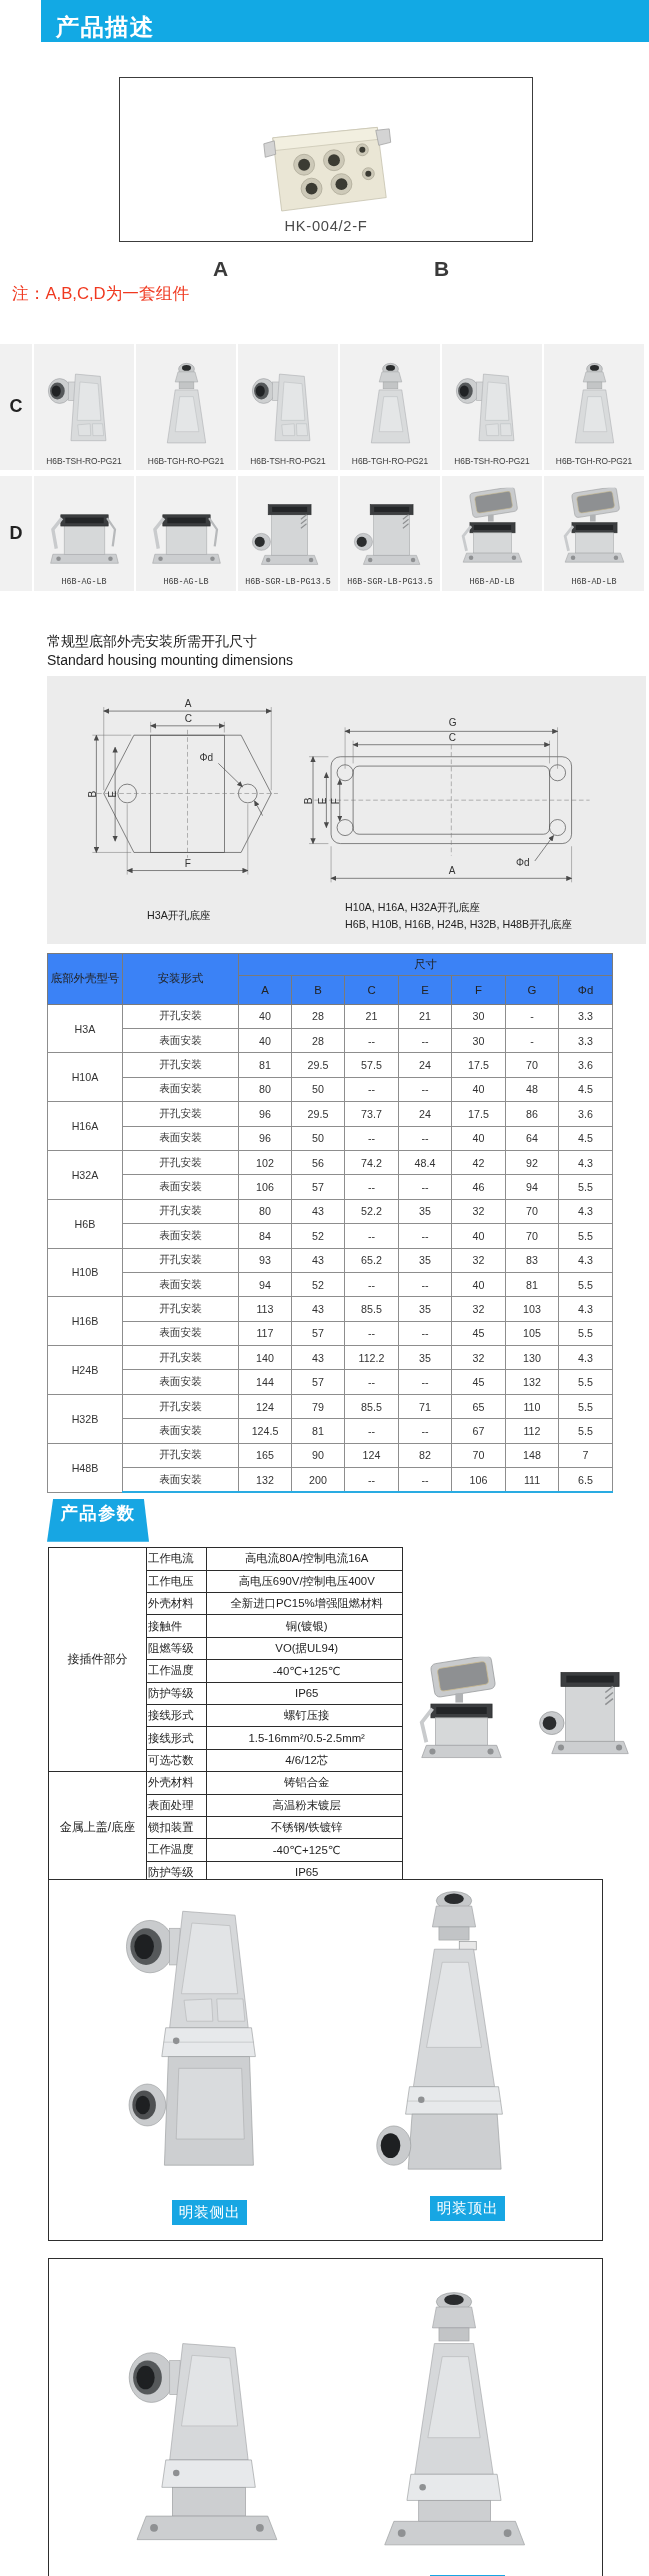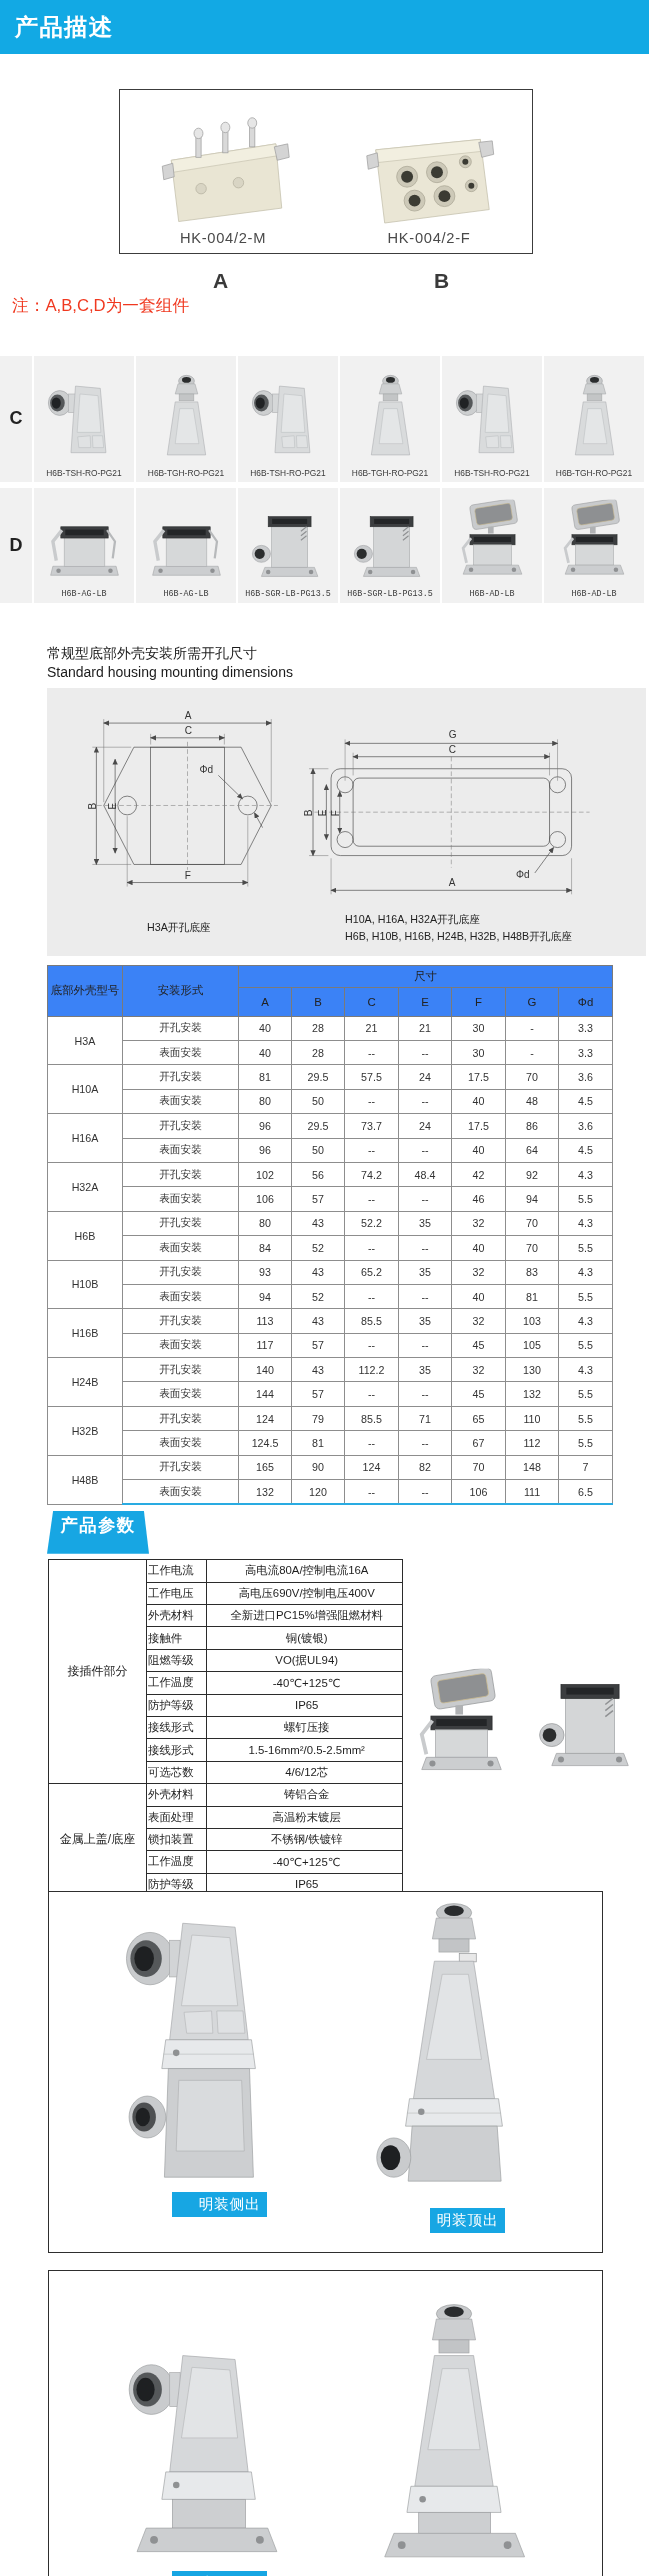--- a/index.html
+++ b/index.html
@@ -1,21 +1,21 @@
 <!DOCTYPE html>
 <html style="font-size:10.7px"><head>
 <meta charset="utf-8">
 <style>
   html,body{margin:0;padding:0;background:#fff;}
   body{width:649px;height:2576px;overflow:hidden;position:relative;
        font-family:"Liberation Sans","DejaVu Sans",sans-serif;color:#222;}
   .page{width:649px;position:relative;}
 
   
-  .top-bar{height:54px;background:#12A9E4;}
+  .top-bar{height:42px;background:#12A9E4;margin-left:41px;}
   .top-bar .title{color:#fff;font-size:23.4px;font-weight:bold;line-height:54px;padding-left:14.7px;letter-spacing:1.3px;}
 
   
   .intro-box{width:412px;height:163px;margin:35px 0 0 119px;border:0.7px solid #3c3c3c;background:#fff;
              display:flex;}
   .intro-half{flex:1;display:flex;flex-direction:column;align-items:center;justify-content:flex-end;padding-bottom:6.7px;}
   .intro-img{width:167px;height:112px;margin-bottom:4px;}
   .intro-code{font-size:14.7px;color:#4a4a4a;letter-spacing:0.7px;}
 
   .letter-row{position:relative;height:24px;margin-top:14.7px;}
@@ -77,21 +77,21 @@
 
   
   .photo-box{position:relative;width:553px;margin-left:48px;border:1.3px solid #2e2e2e;background:#fff;}
   .photo-box.b1{height:360px;margin-top:17.4px;}
   .photo-box.b2{height:360px;margin-top:17.4px;}
   .big-img{position:absolute;top:9.4px;width:194px;height:288px;}
   .big-img.left{left:59px;} .big-img.right{left:308px;}
   .photo-box.b2 .big-img{top:31px;height:281px;}
   .badge{position:absolute;width:75px;height:25.4px;background:#17A6E3;color:#fff;
          font-size:14.7px;text-align:center;line-height:25.4px;letter-spacing:0.7px;}
-  .badge.bl{left:123px;top:300px;padding-left:20px;} .badge.br{left:381px;top:316px;}
+  .badge.bl{left:123px;top:320px;} .badge.br{left:381px;top:316px;}
   .hidden-defs{position:absolute;width:0;height:0;overflow:hidden;}
 </style>
 </head>
 <body>
 
 <svg class="hidden-defs" xmlns="http://www.w3.org/2000/svg" aria-hidden="true">
   <defs>
     <symbol id="sym-hood-side" viewBox="0 0 140 150">
       <ellipse cx="26" cy="52" rx="20" ry="22" fill="#cdcfd0" stroke="#9a9c9e"></ellipse>
       <ellipse cx="22" cy="52" rx="13" ry="15" fill="#55585a"></ellipse>
@@ -241,26 +241,20 @@
   </defs>
 </svg>
 
 <div class="page">
 
   <div class="top-bar">
     <div class="title">产品描述</div>
   </div>
 
   <div class="intro-box">
-    <div class="intro-half">
-      <svg class="intro-img" viewBox="0 0 200 150">
-          <use href="#sym-insert-male"></use>
-        </svg>
-      <div class="intro-code">HK-004/2-M</div>
-    </div>
     <div class="intro-half">
       <svg class="intro-img" viewBox="0 0 200 150">
           <use href="#sym-insert-female"></use>
         </svg>
       <div class="intro-code">HK-004/2-F</div>
     </div>
   </div>
 
   <div class="letter-row">
     <span class="letter a">A</span>
@@ -661,21 +655,21 @@
           <td class="val-cell">90</td>
           <td class="val-cell">124</td>
           <td class="val-cell">82</td>
           <td class="val-cell">70</td>
           <td class="val-cell">148</td>
           <td class="val-cell">7</td>
         </tr>
         <tr class="m-second">
           <td class="mount-cell">表面安装</td>
           <td class="val-cell">132</td>
-          <td class="val-cell">120</td>
+          <td class="val-cell">200</td>
           <td class="val-cell">--</td>
           <td class="val-cell">--</td>
           <td class="val-cell">106</td>
           <td class="val-cell">111</td>
           <td class="val-cell">6.5</td>
         </tr>
       </tbody>
   </table>
 
   <div class="param-badge">产品参数</div>

